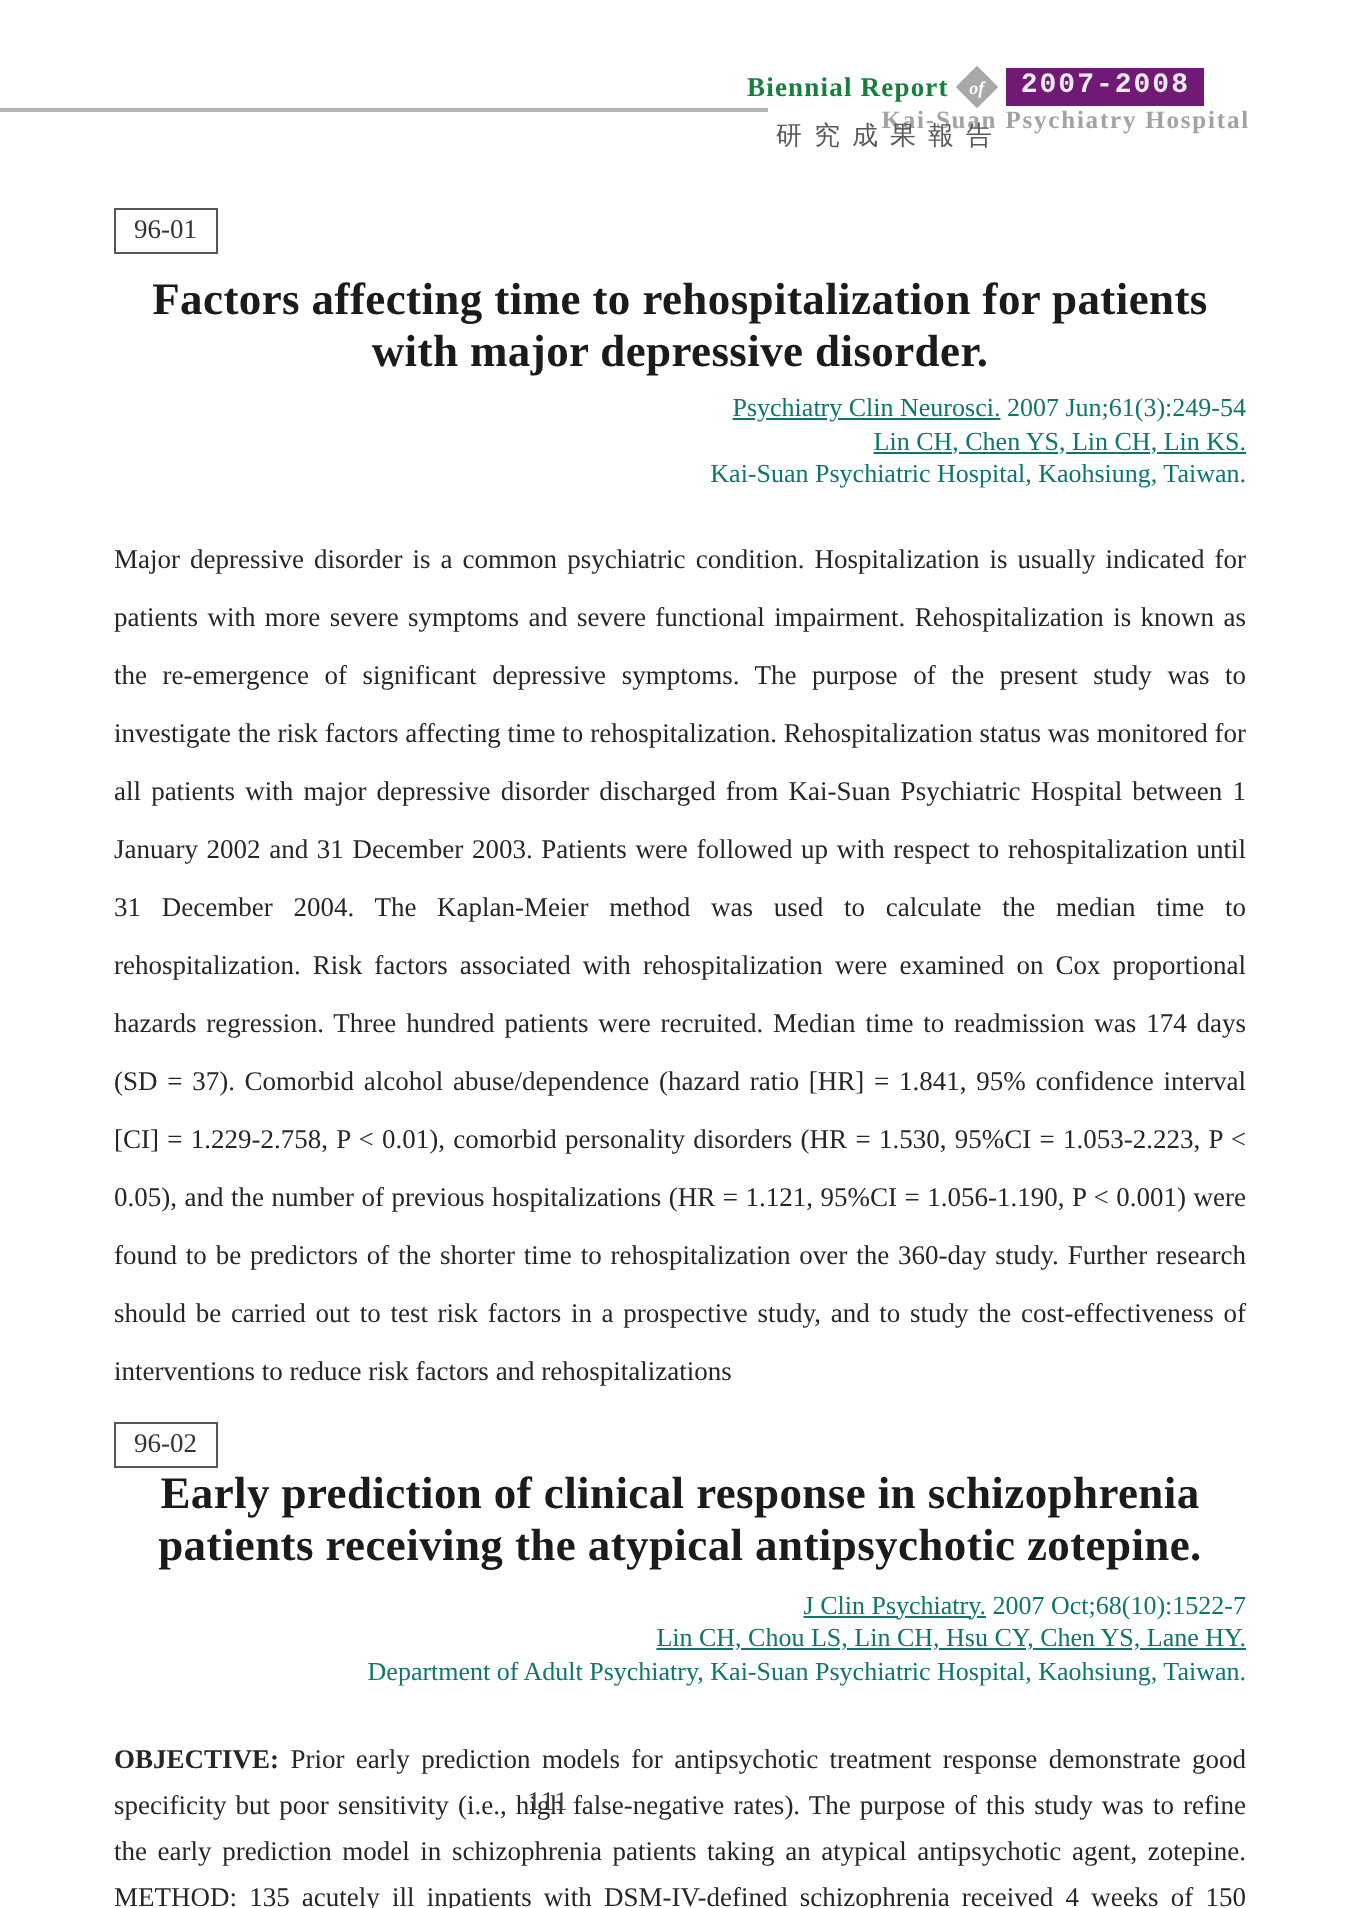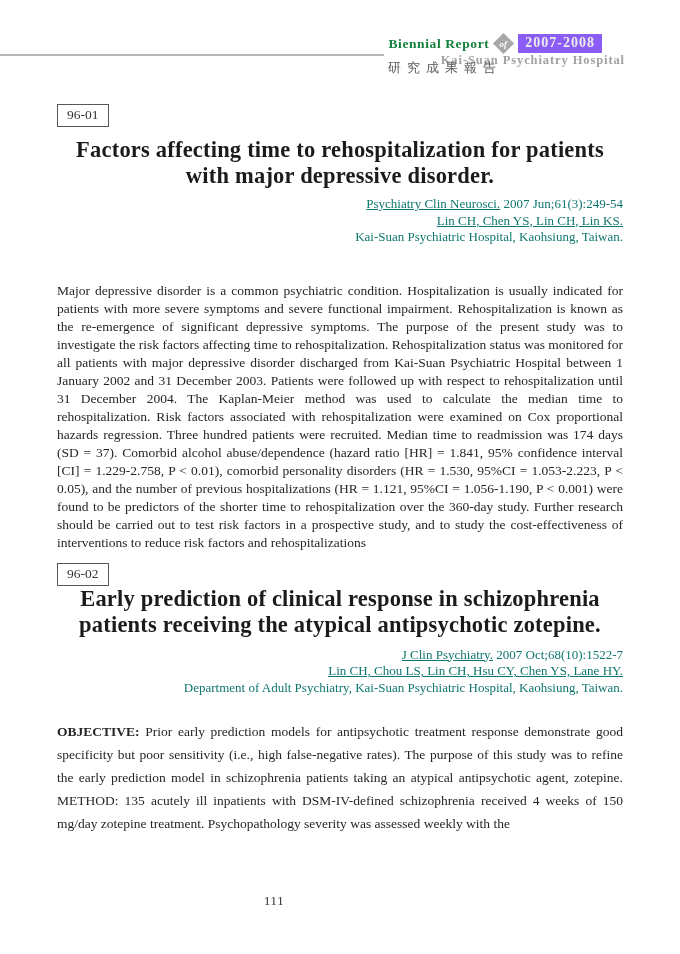--- a/index.html
+++ b/index.html
@@ -25,23 +25,24 @@
     width:15px; height:15px; background:#a8a8ab;
     transform:rotate(45deg);
     display:flex; align-items:center; justify-content:center;
     flex:0 0 auto;
   }
   .of-diamond span {
     transform:rotate(-45deg);
     color:#ffffff; font-size:9px; font-weight:bold; font-style:italic;
   }
   .years-badge {
-    background:#8b5cf6; color:#ebebed;
+    background:#701a75; color:#ebebed;
     font-weight:bold; font-size:14px; letter-spacing:1px;
     padding:1px 7px 2px;
+    font-family:Liberation Mono, monospace;
   }
   .hospital-name {
     position:absolute; top:53px; right:55px;
     font-weight:bold; font-size:12.5px; color:#a2a2a5; letter-spacing:0.9px;
   }
   .chinese-subtitle {
     position:absolute; top:59px; left:388px;
     font-size:13px; color:#59595c; letter-spacing:6px;
   }
   
@@ -66,21 +67,21 @@
     text-align:right;
     font-size:13px; line-height:16.5px; color:#0f766e;
   }
   .cite-block.first { margin-top:7px; }
   .cite-block.second { margin-top:9px; }
   .u { text-decoration:underline; }
   .abstract {
     text-align:justify;
     font-size:13.5px; color:#262629;
   }
-  .abstract.first { margin-top:36px; line-height:18px; }
+  .abstract.first { margin-top:19px; line-height:29px; }
   .abstract.second { margin-top:24px; line-height:23px; }
   .abstract .bold-label { font-weight:bold; }
   .id-box.second-box { margin-top:11px; }
   .entry-title.second-title { margin-top:0; }
   
   .page-number {
     position:absolute; top:893px; left:0; width:548px;
     text-align:center;
     font-size:13.5px; color:#3c3c3f; letter-spacing:0.5px;
   }

